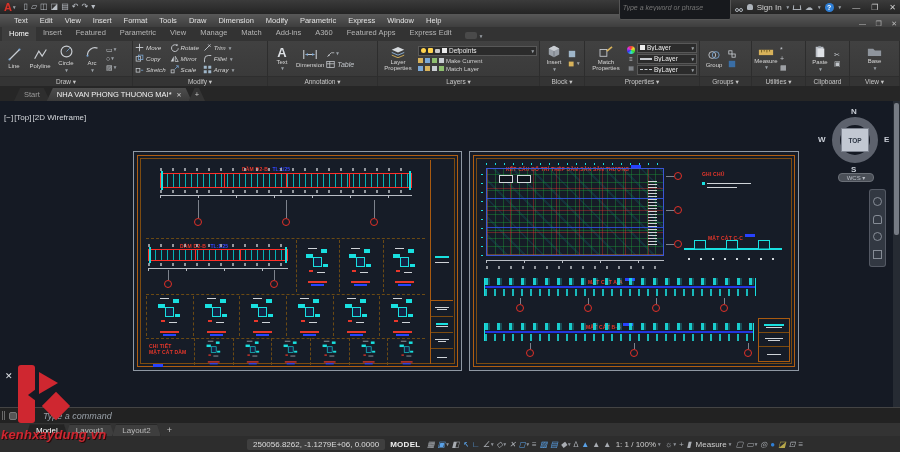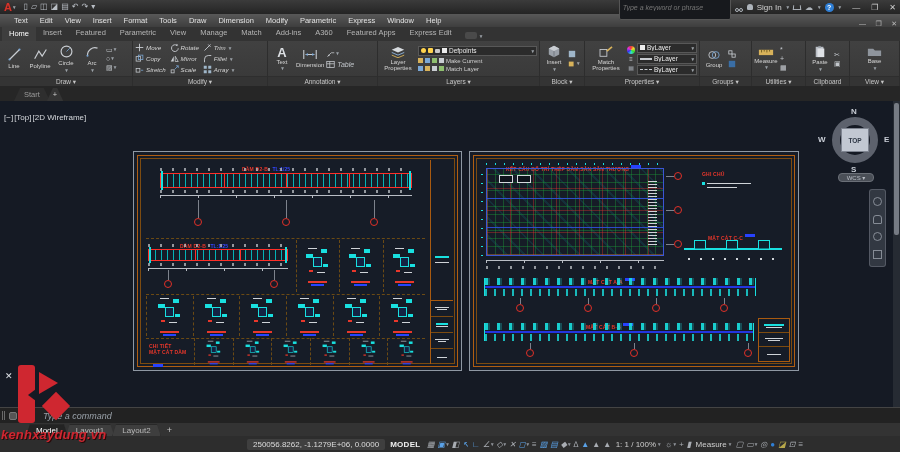--- a/index.html
+++ b/index.html
@@ -582,20 +582,24 @@
           <span>Base</span>
             <b class="caret">▾</b>
         </div>
       </div>
       <div class="plabel"><span>View</span> ▾</div>
     </div>
   </div>
 
   <div class="bar" id="filetabs">
     <div class="ftab start">Start</div>
+    <div class="ftab active">
+      <span>NHA VAN PHONG THUONG MAI*</span>
+      <b class="tclose">✕</b>
+    </div>
     <div class="ftab plus">+</div>
   </div>
 
   <div id="canvas">
     <div class="vplabel">
       <span>[−]</span>
       <span>[Top]</span>
       <span>[2D Wireframe]</span>
     </div>
 

